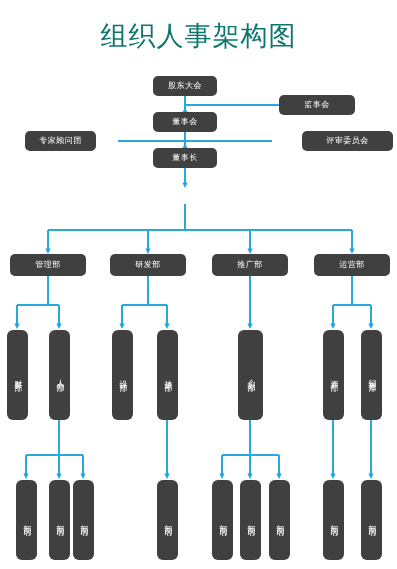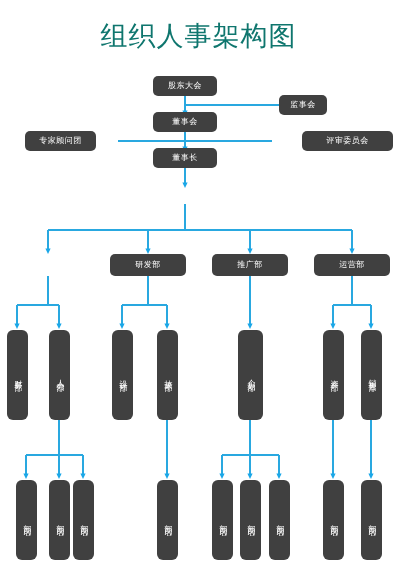--- a/index.html
+++ b/index.html
@@ -154,35 +154,38 @@
     </g>
   </svg>
 
   <div class="node horizontal" style="left:153px; top:76px; width:64px; height:20px;">
     <span class="node-label">股东大会</span>
   </div>
 
   <div class="node horizontal" style="left:153px; top:112px; width:64px; height:20px;">
     <span class="node-label">董事会</span>
   </div>
-  <div class="node horizontal" style="left:279px; top:95px; width:48px; height:20px;font-family:Liberation Mono, monospace;">
+  <div class="node horizontal" style="left:279px; top:95px; width:76px; height:20px;font-family:Liberation Mono, monospace;">
     <span class="node-label">监事会</span>
   </div>
 
   <div class="node horizontal" style="left:153px; top:148px; width:64px; height:20px;">
     <span class="node-label">董事长</span>
   </div>
   <div class="node horizontal" style="left:272px; top:131px; width:91px; height:20px;margin-left:30px;">
     <span class="node-label">评审委员会</span>
   </div>
   <div class="node horizontal" style="left:25px; top:131px; width:71px; height:20px;">
     <span class="node-label">专家顾问团</span>
   </div>
 
 
+  <div class="node horizontal" style="left:10px; top:254px; width:76px; height:22px;">
+    <span class="node-label">管理部</span>
+  </div>
   <div class="node horizontal" style="left:110px; top:254px; width:76px; height:22px;">
     <span class="node-label">研发部</span>
   </div>
   <div class="node horizontal" style="left:212px; top:254px; width:76px; height:22px;">
     <span class="node-label">推广部</span>
   </div>
   <div class="node horizontal" style="left:314px; top:254px; width:76px; height:22px;">
     <span class="node-label">运营部</span>
   </div>
 

